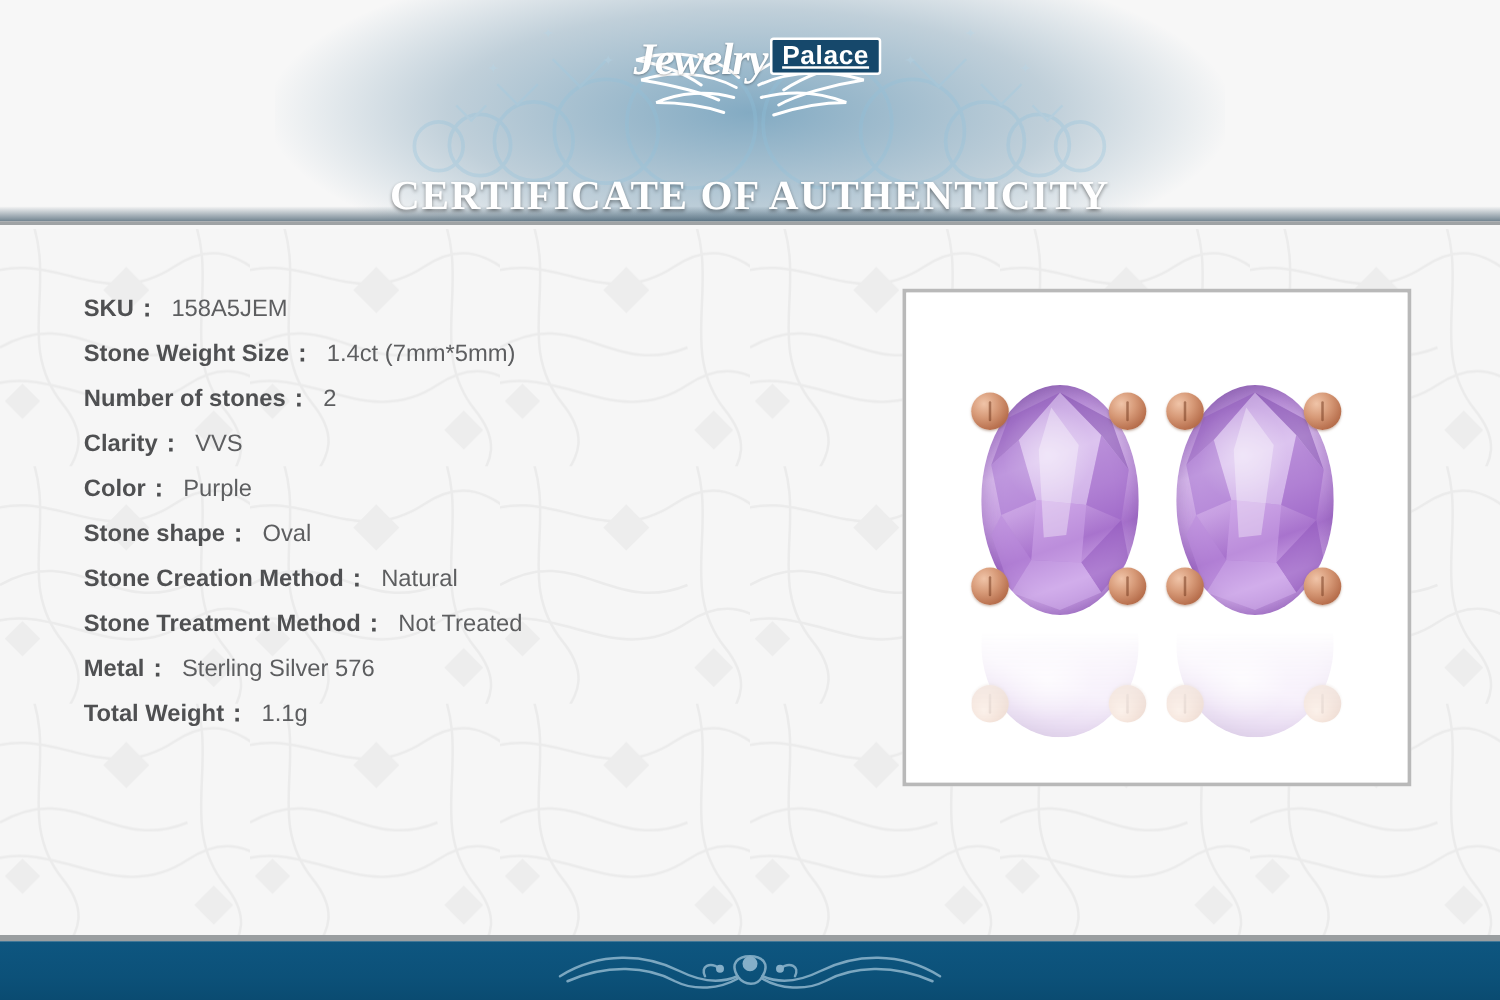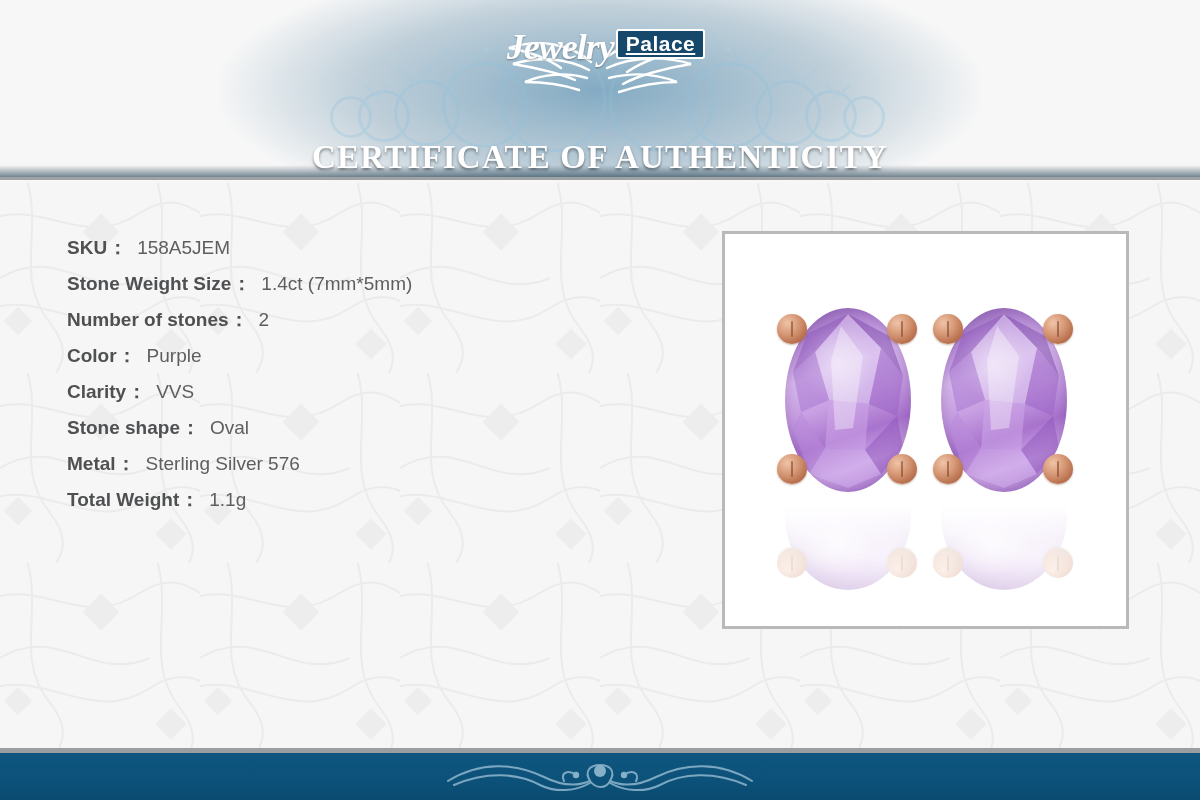--- a/index.html
+++ b/index.html
@@ -346,23 +346,25 @@
         </pattern>
       </defs>
       <rect x="0" y="0" width="1200" height="565" fill="#f6f6f6"></rect>
       <rect x="0" y="0" width="1200" height="565" fill="url(#vine)"></rect>
     </svg>
 
     <div class="details">
       <div class="drow"><span class="dlabel">SKU</span><span class="dsep">：</span><span class="dval">158A5JEM</span></div>
       <div class="drow"><span class="dlabel">Stone Weight Size</span><span class="dsep">：</span><span class="dval">1.4ct (7mm*5mm)</span></div>
       <div class="drow"><span class="dlabel">Number of stones</span><span class="dsep">：</span><span class="dval">2</span></div>
+      <div class="drow"><span class="dlabel">Clarity</span><span class="dsep">：</span><span class="dval">VVS</span></div>
       <div class="drow"><span class="dlabel">Color</span><span class="dsep">：</span><span class="dval">Purple</span></div>
-      <div class="drow"><span class="dlabel">Clarity</span><span class="dsep">：</span><span class="dval">VVS</span></div>
       <div class="drow"><span class="dlabel">Stone shape</span><span class="dsep">：</span><span class="dval">Oval</span></div>
+      <div class="drow"><span class="dlabel">Stone Creation Method</span><span class="dsep">：</span><span class="dval">Natural</span></div>
+      <div class="drow"><span class="dlabel">Stone Treatment Method</span><span class="dsep">：</span><span class="dval">Not Treated</span></div>
       <div class="drow"><span class="dlabel">Metal</span><span class="dsep">：</span><span class="dval">Sterling Silver 576</span></div>
       <div class="drow"><span class="dlabel">Total Weight</span><span class="dsep">：</span><span class="dval">1.1g</span></div>
     </div>
 
     <div class="photo-frame">
       <div class="stage">
 
         <div class="earring e1">
           <div class="stone">
             <svg width="126" height="184" viewBox="0 0 126 184">

